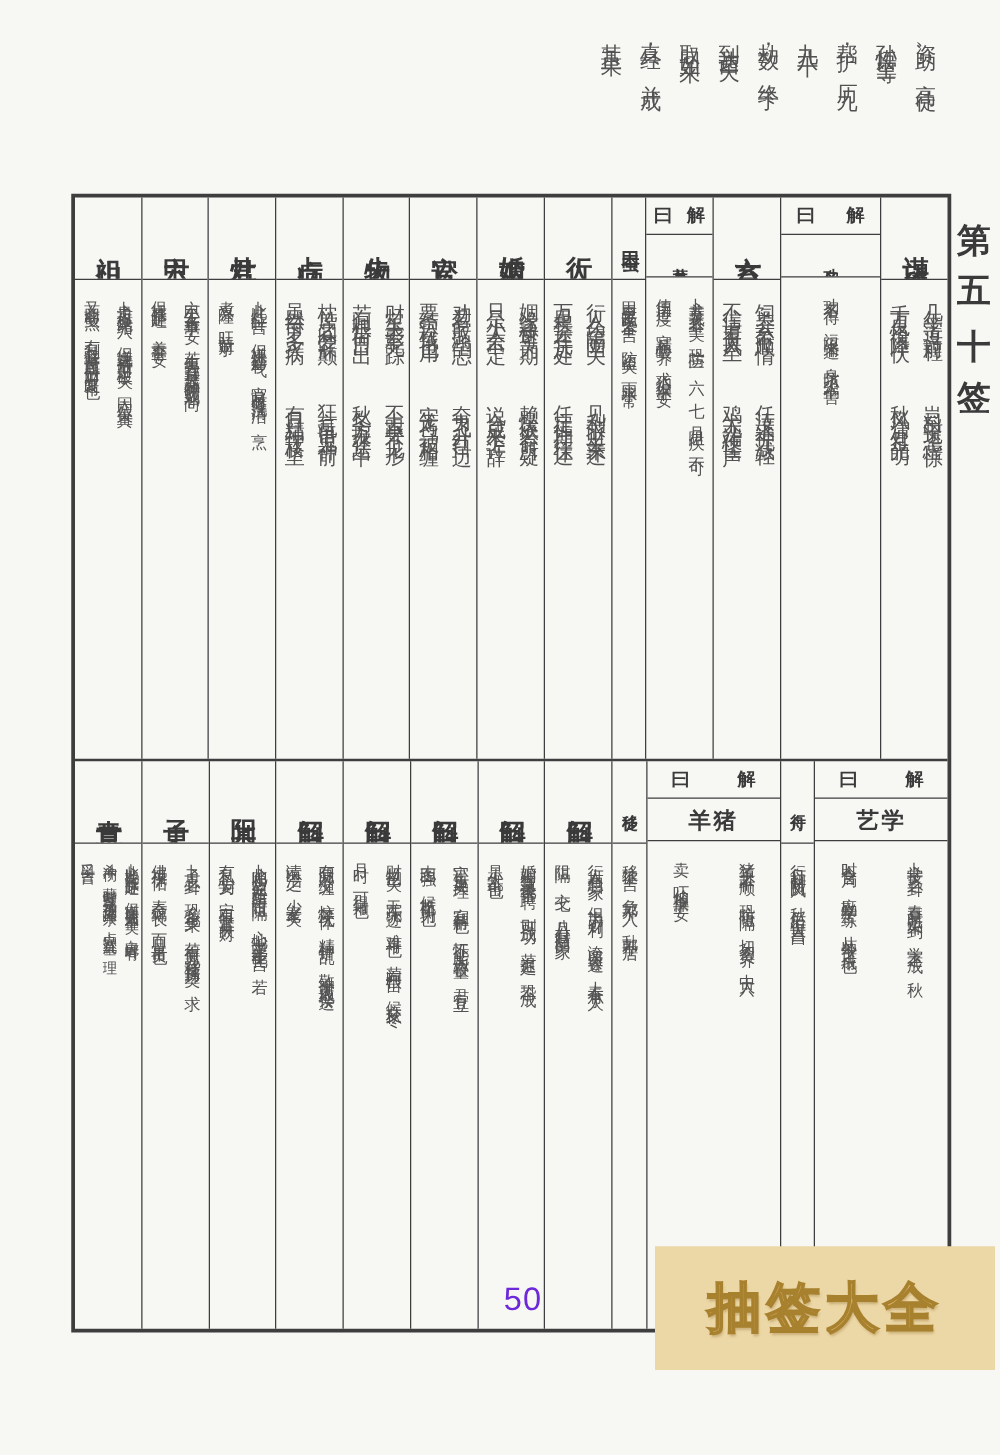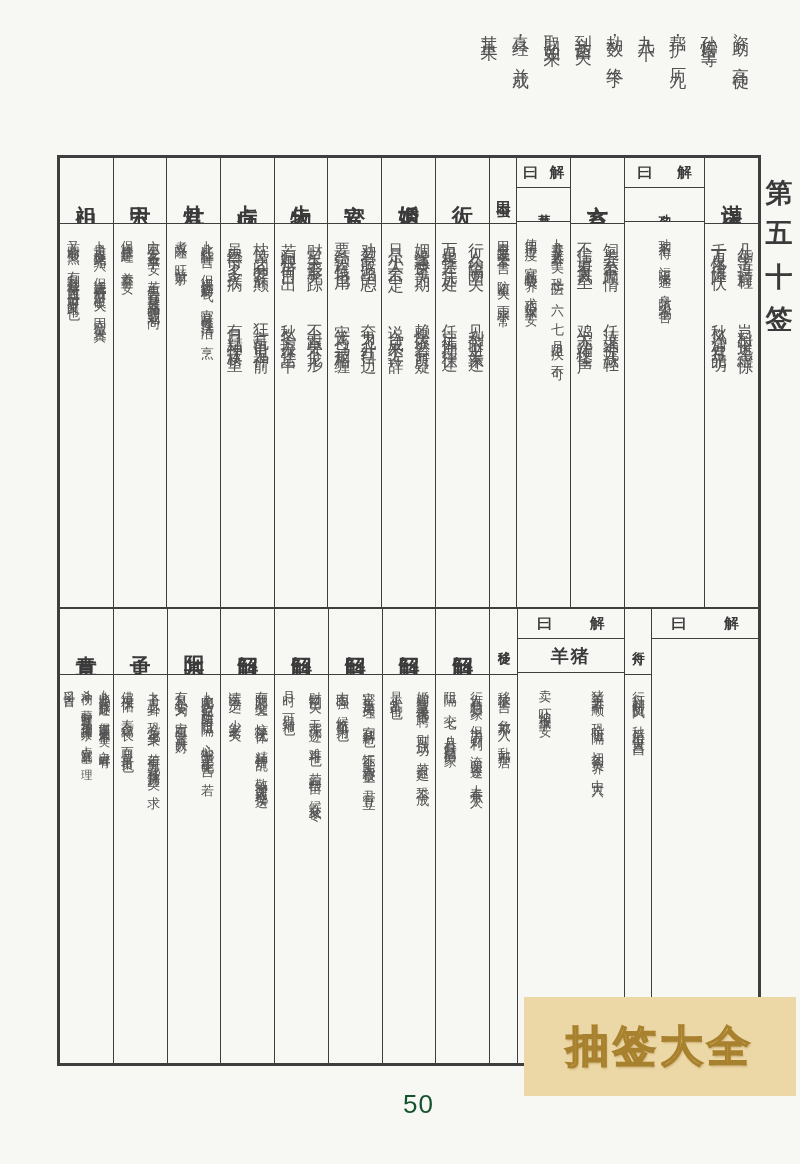--- a/index.html
+++ b/index.html
@@ -50,22 +50,22 @@
 
   .content{flex:1;min-height:0;overflow:hidden;
     display:flex;flex-direction:row-reverse;justify-content:space-around;
     padding-top:6px;color:var(--ink);}
   .vline{writing-mode:vertical-rl;text-orientation:upright;
     font-size:13px;letter-spacing:3px;max-height:100%;white-space:nowrap;}
   .content.lg .vline{font-size:16px;letter-spacing:5.5px;}
   .content.dense .vline{font-size:11.5px;letter-spacing:2px;}
 
   
-  .page-number{position:absolute;left:403px;top:1089px;font-size:26px;
-    letter-spacing:1px;color:#14532d;}
+  .page-number{position:absolute;left:403px;top:1024px;font-size:26px;
+    letter-spacing:1px;color:#6d28d9;}
 
   
   .watermark{position:absolute;left:524px;top:997px;width:272px;height:99px;
     background:var(--wm-bg);display:grid;place-items:center;z-index:4;}
   .watermark span{font-size:43px;font-weight:bold;letter-spacing:4px;
     color:var(--wm-text);-webkit-text-stroke:1.5px #a8812f;
     text-shadow:1px 2px 2px rgba(140,105,40,0.35);}
 </style>
 </head>
 <body>
@@ -192,20 +192,27 @@
           </div>
         </div>
       </div>
     <div class="band band-bottom" id="band-bottom">
         <div class="group" style="flex: 114 1 0px;">
           <div class="bar">
             <span>曰</span>
             <span>解</span>
           </div>
           <div class="gbody">
+            <div class="col" style="flex: 57 1 0px;">
+              <div class="hdr h">艺学</div>
+              <div class="content">
+                <div class="vline">卜学技艺之卦　春夏时运未到　学之不成　秋</div>
+                <div class="vline">时令合局　应勤学苦练　从师学之可成也</div>
+              </div>
+            </div>
           </div>
         </div>
         <div class="col narrow" style="flex: 29 1 0px;">
           <div class="hdr v-sm">行舟</div>
           <div class="content">
             <div class="vline">行舟初时防风　秋后出行大吉昌</div>
           </div>
         </div>
         <div class="group" style="flex: 114 1 0px;">
           <div class="bar">

